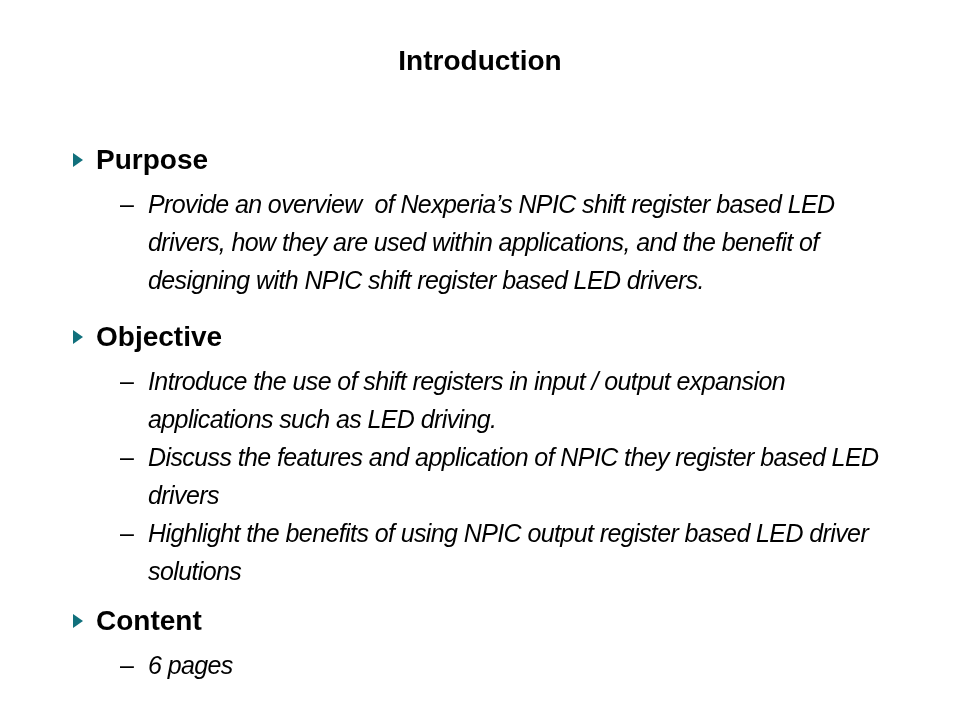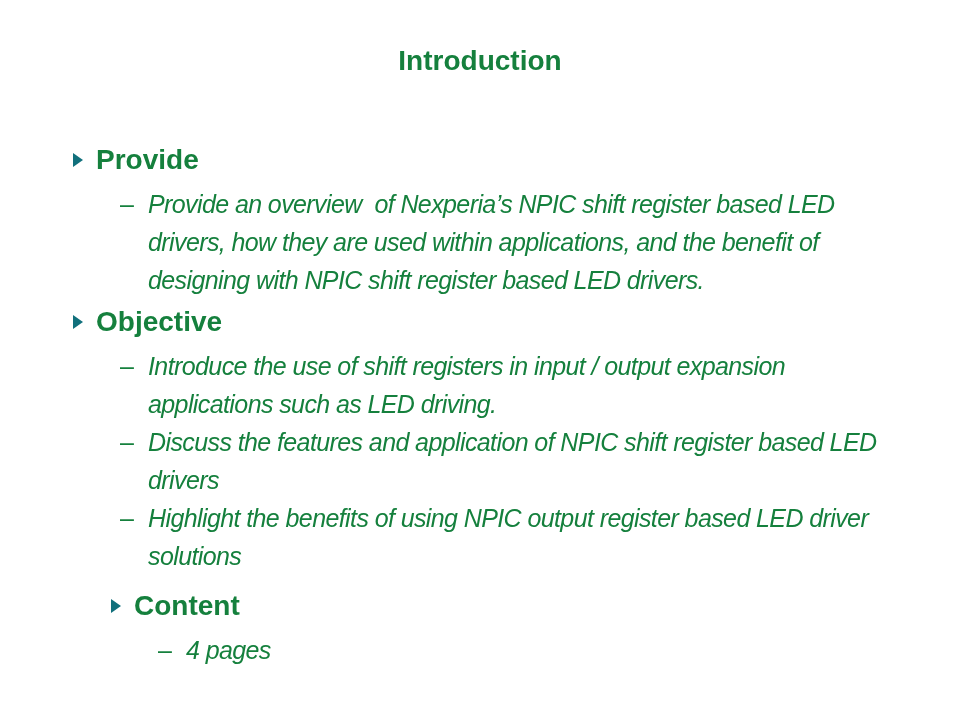--- a/index.html
+++ b/index.html
@@ -7,21 +7,21 @@
     padding: 0;
     background: #ffffff;
   }
   .slide {
     position: relative;
     width: 960px;
     height: 720px;
     background: #ffffff;
     overflow: hidden;
     font-family: "Liberation Sans", sans-serif;
-    color: #15803d;
+    color: #000000;
   }
   .title {
     margin: 0;
     padding-top: 44px;
     text-align: center;
     font-size: 28px;
     line-height: 34px;
     font-weight: bold;
   }
   .content {
@@ -56,67 +56,67 @@
     letter-spacing: -0.6px;
   }
   .dash {
     width: 28px;
     flex: none;
   }
   .item-text {
     width: 757px;
     font-style: italic;
   }
-  .section-2 { margin-top: 6px; }
-  .section-3 { margin-top: 14px; margin-left: 38px; }
+  .section-2 { margin-top: 21px; }
+  .section-3 { margin-top: 14px; }
 </style>
 </head>
 <body>
 
 <div class="slide">
   <h1 class="title">Introduction</h1>
   <div class="content" id="sections-root">
       <div class="section section-1">
         <div class="section-heading">
           <span class="tri"></span>
-          <span class="heading-text">Provide</span>
+          <span class="heading-text">Purpose</span>
         </div>
         <div class="items">
           <div class="item">
             <span class="dash">–</span>
             <span class="item-text">Provide an overview &nbsp;of Nexperia’s NPIC shift register based LED drivers, how they are used within applications, and the benefit of designing with NPIC shift register based LED drivers.</span>
           </div>
         </div>
       </div>
       <div class="section section-2">
         <div class="section-heading">
           <span class="tri"></span>
           <span class="heading-text">Objective</span>
         </div>
         <div class="items">
           <div class="item">
             <span class="dash">–</span>
             <span class="item-text">Introduce the use of shift registers in input / output expansion applications such as LED driving.</span>
           </div>
           <div class="item">
             <span class="dash">–</span>
-            <span class="item-text">Discuss the features and application of NPIC shift register based LED drivers</span>
+            <span class="item-text">Discuss the features and application of NPIC they register based LED drivers</span>
           </div>
           <div class="item">
             <span class="dash">–</span>
             <span class="item-text">Highlight the benefits of using NPIC output register based LED driver solutions</span>
           </div>
         </div>
       </div>
       <div class="section section-3">
         <div class="section-heading">
           <span class="tri"></span>
           <span class="heading-text">Content</span>
         </div>
         <div class="items">
           <div class="item">
             <span class="dash">–</span>
-            <span class="item-text">4 pages</span>
+            <span class="item-text">6 pages</span>
           </div>
         </div>
       </div>
     </div>
 </div>
 
 </body></html>

